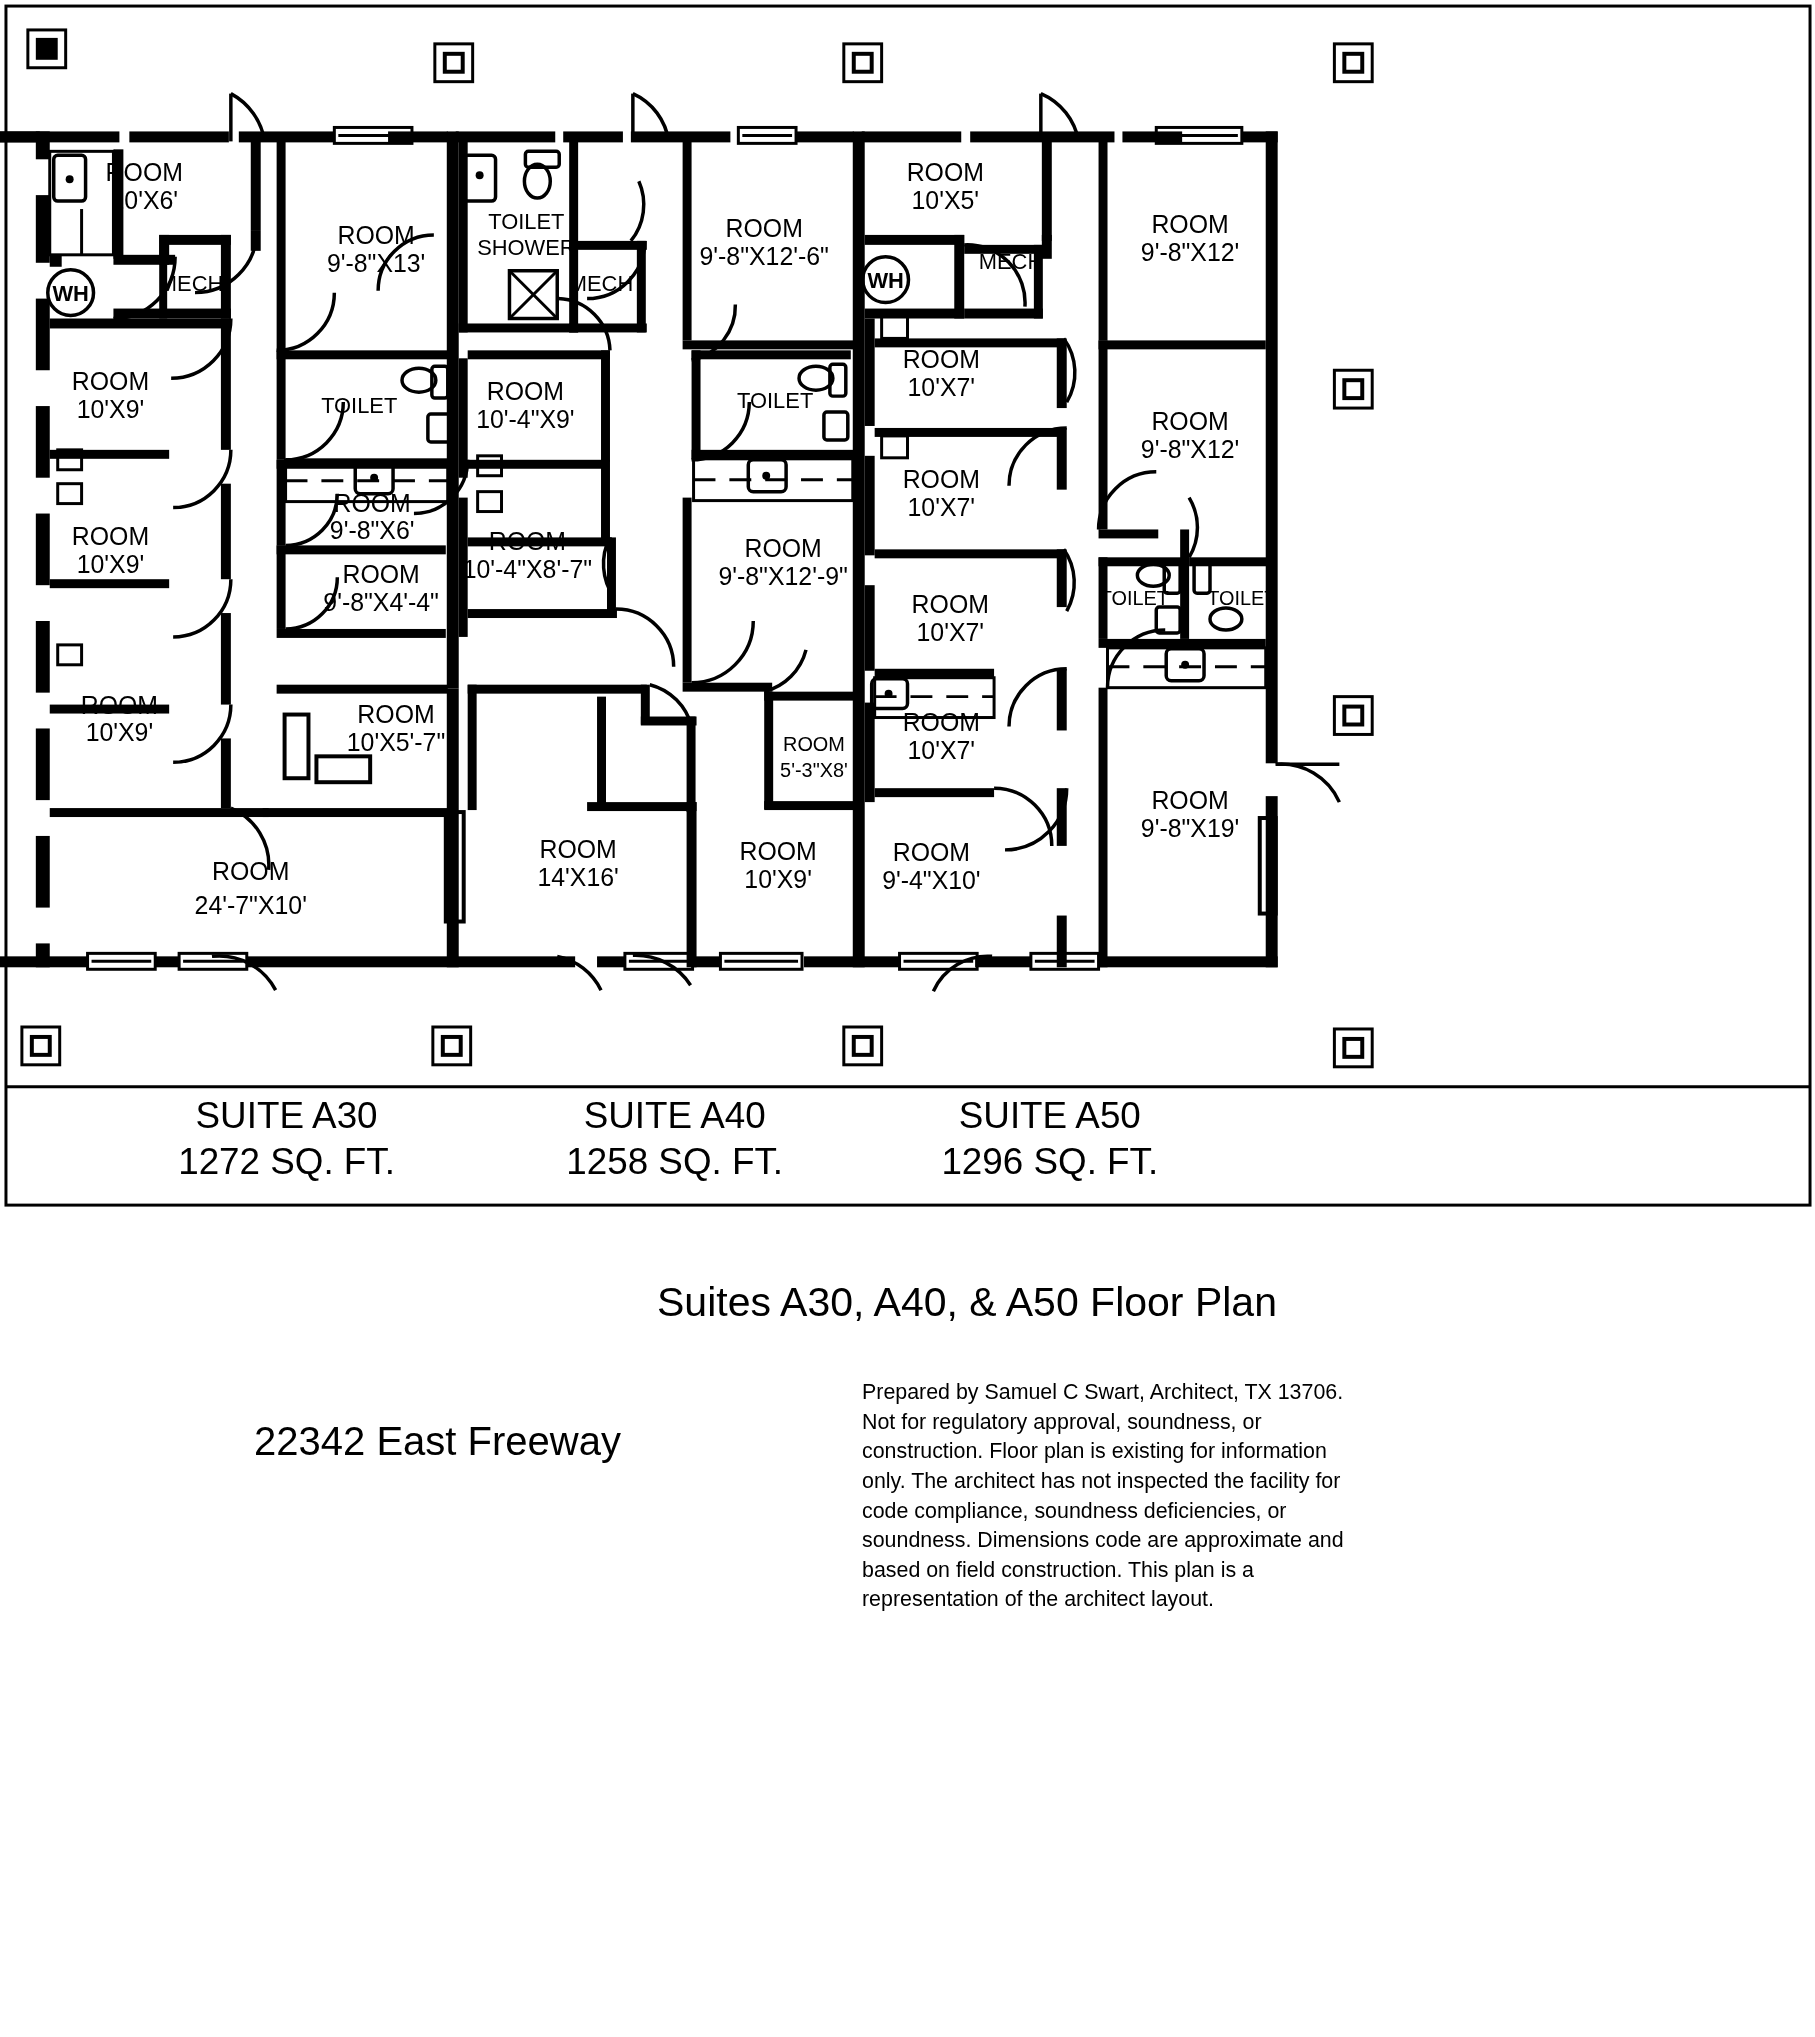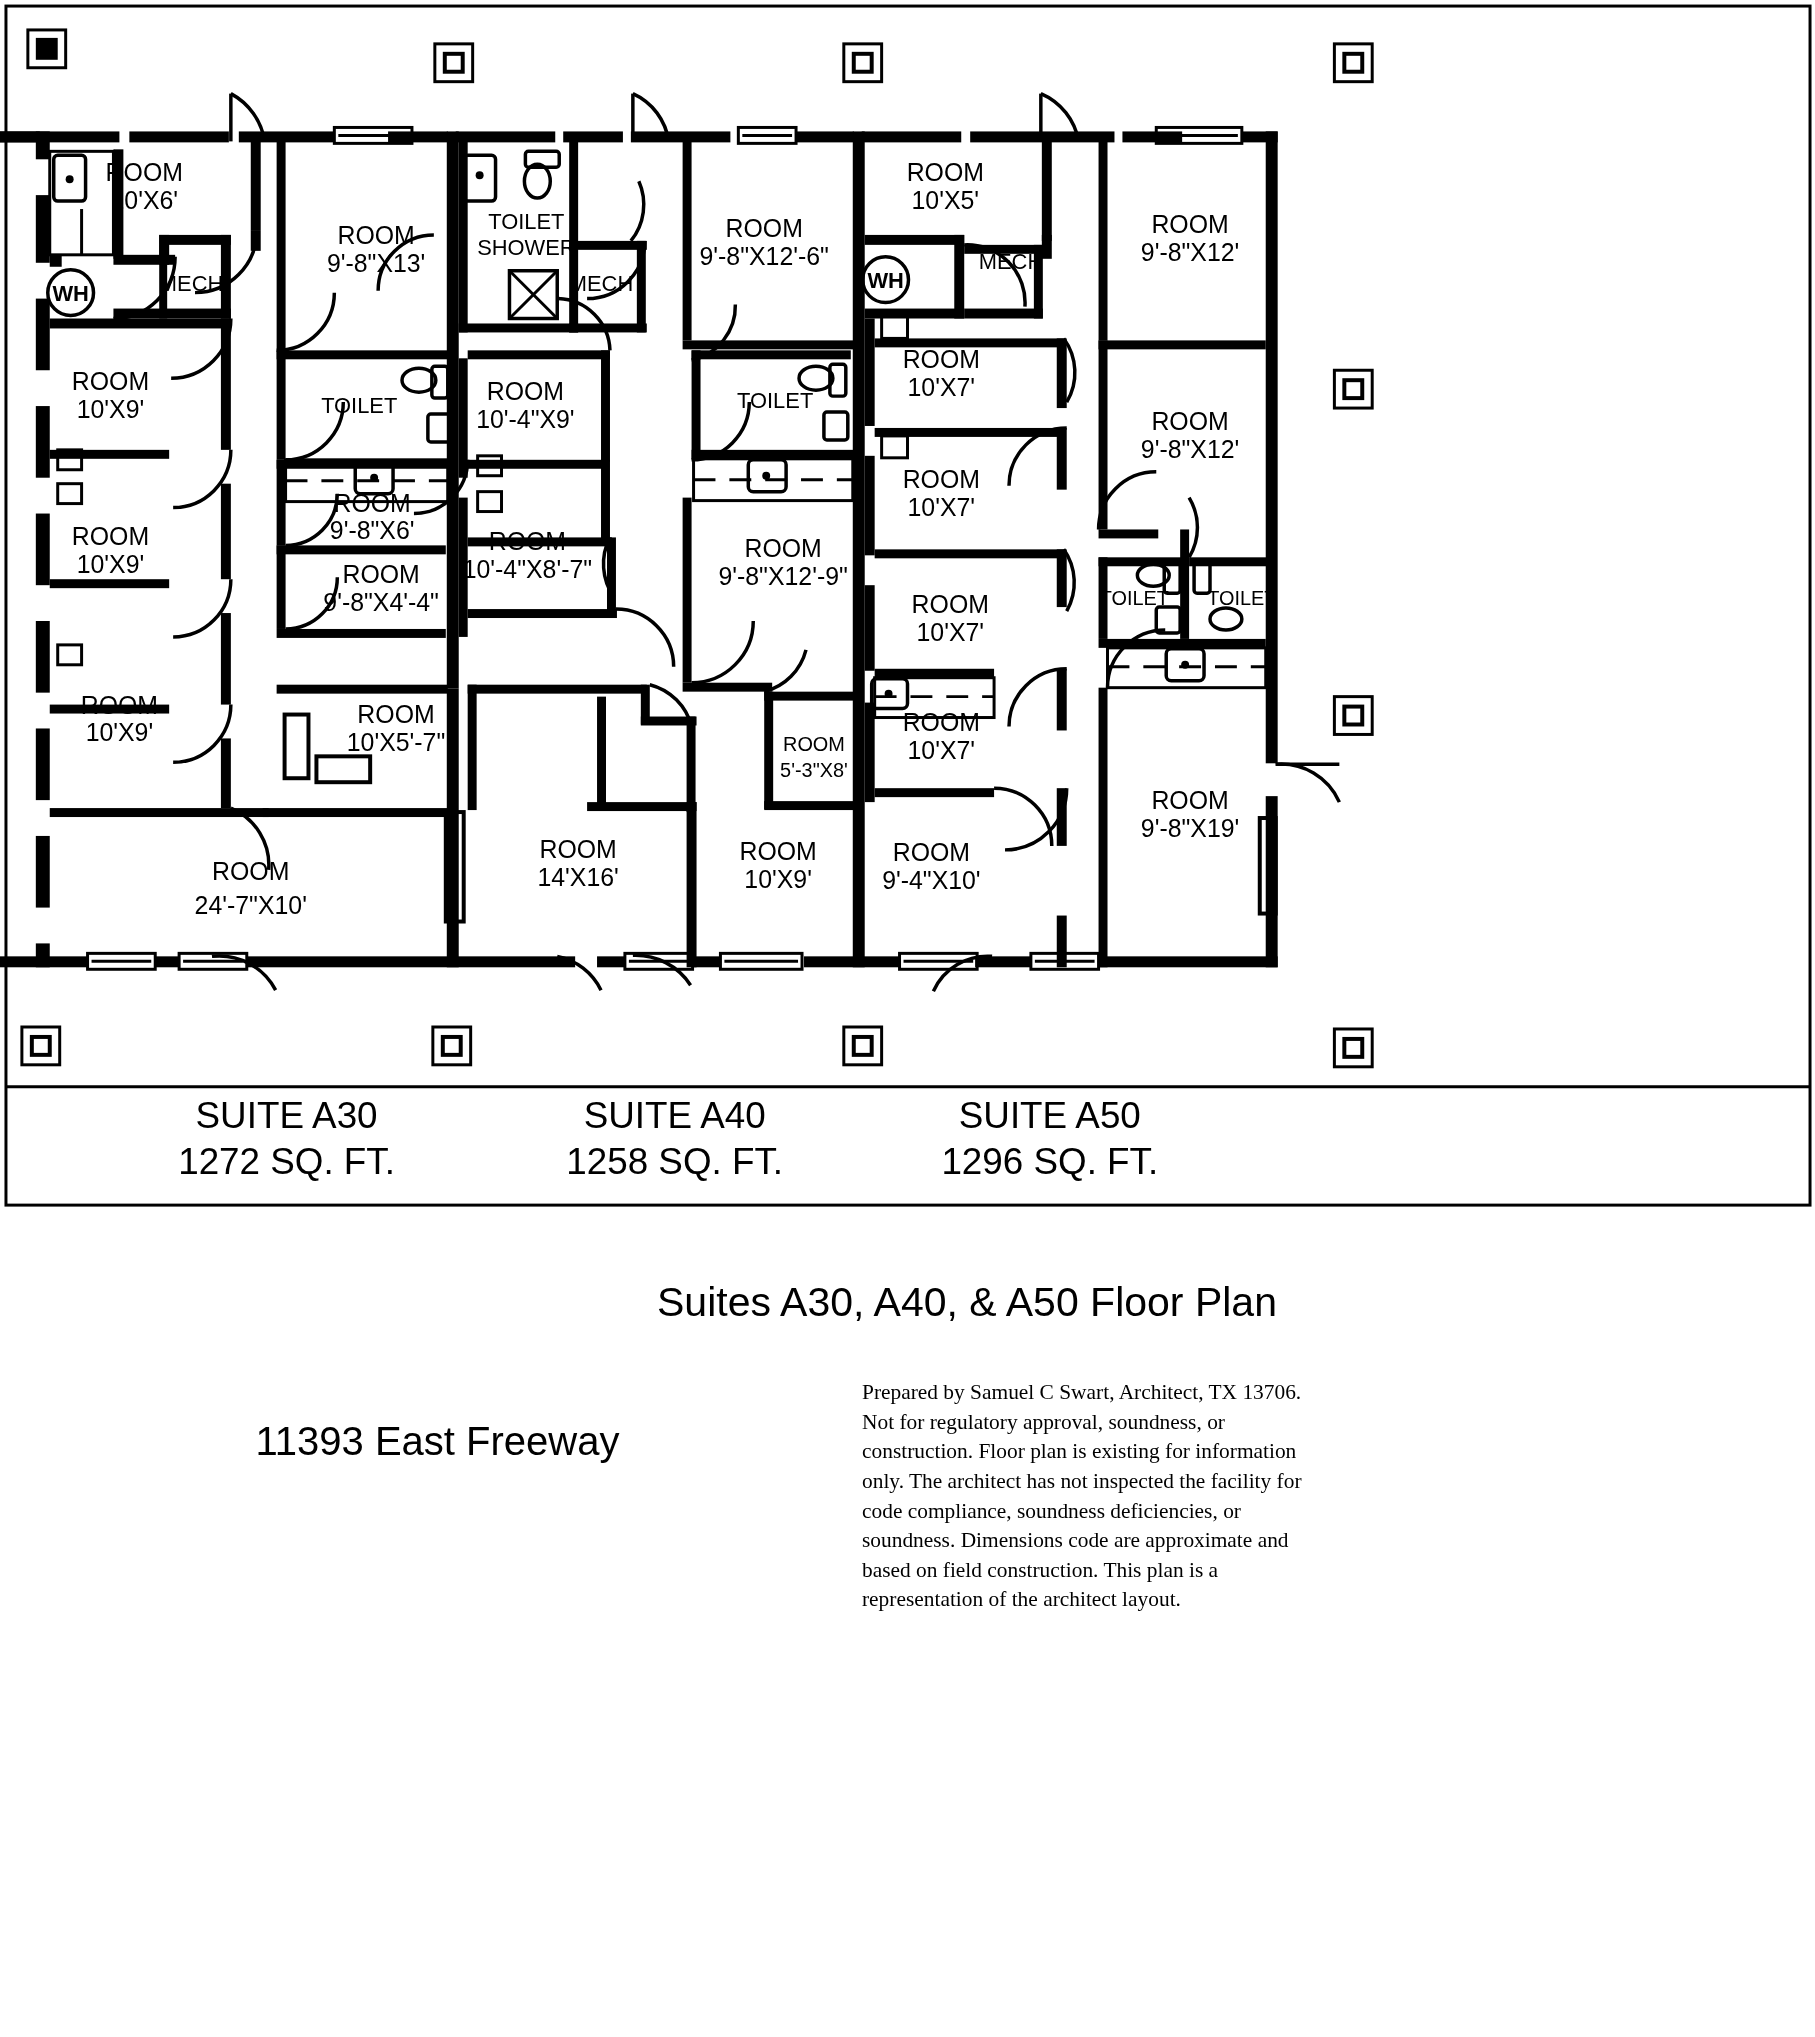--- a/index.html
+++ b/index.html
@@ -73,21 +73,21 @@
     line-height: 1.30;
   }
   #disclaimer-block {
     position: absolute;
     left: 862px;
     top: 1378px;
     width: 478px;
     font-size: 21.4px;
     line-height: 1.385;
   }
-  .dl-line { display: block; white-space: nowrap; font-family: Liberation Serif, serif; }
+  .dl-line { display: block; white-space: nowrap; }
 </style>
 </head>
 <body>
 
 <svg id="plan-svg" viewBox="0 0 1825 1250">
 
   <rect class="border" x="6" y="6" width="1813" height="1205"></rect>
   <line class="border" x1="6" y1="1092" x2="1819" y2="1092"></line>
 
   <g>
@@ -569,21 +569,21 @@
     <text class="suitelabel" x="678" y="1180">1258 SQ. FT.</text>
     <text class="suitelabel" x="1055" y="1134">SUITE A50</text>
     <text class="suitelabel" x="1055" y="1180">1296 SQ. FT.</text>
   </g>
 
 </svg>
 
 <div id="title-block">Suites A30, A40, &amp; A50 Floor Plan</div>
 
 <div id="address-block">
-  <div>11393 East Freeway</div>
+  <div>22342 East Freeway</div>
 </div>
 
 <div id="disclaimer-block">
   <span class="dl-line">Prepared by Samuel C Swart, Architect, TX 13706.</span>
   <span class="dl-line">Not for regulatory approval, soundness, or</span>
   <span class="dl-line">construction. Floor plan is existing for information</span>
   <span class="dl-line">only. The architect has not inspected the facility for</span>
   <span class="dl-line">code compliance, soundness deficiencies, or</span>
   <span class="dl-line">soundness.  Dimensions code are approximate and</span>
   <span class="dl-line">based on field construction. This plan is a</span>

